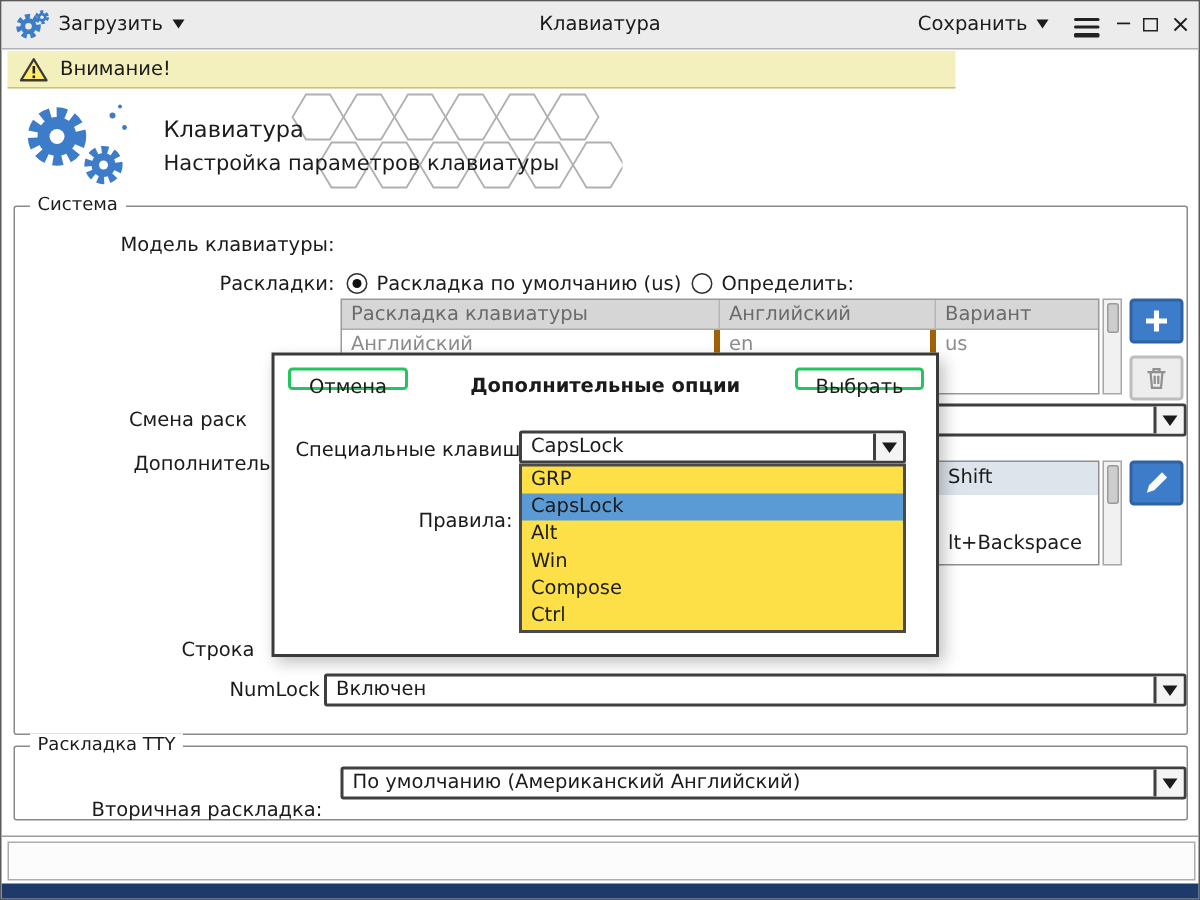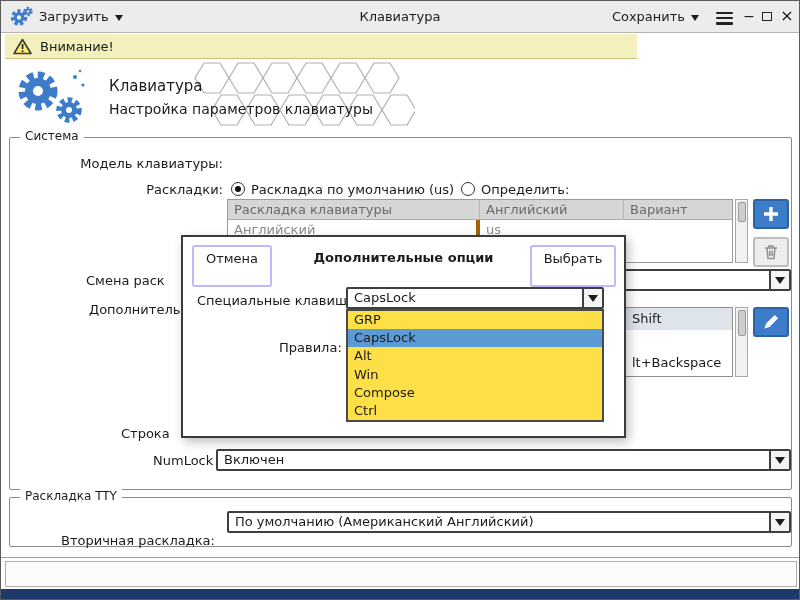--- a/index.html
+++ b/index.html
@@ -53,21 +53,21 @@
   .icon-btn.gray{background:#ededed;border:2px solid #bdbdbd}
 
   
   .hlist{position:absolute;left:226px;top:306px;width:506px;height:70px;border:1.5px solid #8f8f8f;background:#fff;overflow:hidden}
   .hrow{position:relative;height:22px;line-height:22px}
   .hrow.sel{background:#dde4ec}
   .hrow .htext{position:absolute;left:404px;white-space:nowrap}
 
   
   .dialog{position:absolute;left:180px;top:234px;width:445px;height:203px;background:#fff;border:2px solid #3a3a3a;z-index:10;box-shadow:3px 4px 10px rgba(0,0,0,.25)}
-  .dlg-btn{position:absolute;height:42px;background:#fff;border:2px solid #c4b5fd;border-radius:3px;line-height:23px;text-align:center;cursor:pointer}
+  .dlg-btn{position:absolute;height:15px;background:#fff;border:2px solid #22c55e;border-radius:3px;line-height:23px;text-align:center;cursor:pointer}
   .dlg-title{position:absolute;top:13px;left:0;right:0;text-align:center;font-weight:bold}
   .optlist{position:absolute;left:163px;top:72px;width:258px;background:#fde047;border:2px solid #4a4a4a;z-index:11}
   .opt{height:18.2px;line-height:18.2px;padding-left:6px;white-space:nowrap}
   .opt.sel{background:#5b9bd5}
 
   
   .footline{position:absolute;left:0;top:556px;width:800px;border-top:1px solid #9c9c9c}
   .statusbox{position:absolute;left:4px;top:560px;width:792px;height:26px;border:1px solid #adadad;background:#fcfcfc}
   .bottombar{position:absolute;left:0;top:588px;width:800px;height:12px;background:#1d3a6b}
 </style>
@@ -155,20 +155,21 @@
   <div class="lbl" style="left:480px;top:181px">Определить:</div>
 
   <div class="table">
     <div class="thead">
       <div class="th c1">Раскладка клавиатуры</div>
       <div class="th c2">Английский</div>
       <div class="th c3">Вариант</div>
     </div>
     <div class="trow">
       <div class="td c1">Английский</div>
+      <div class="td c2">en</div>
       <div class="td c3">us</div>
     </div>
   </div>
   <div class="sb" style="left:734px;top:198px;height:64px">
     <span class="thumb" style="top:2px;height:20px"></span>
   </div>
   <div class="icon-btn blue" style="left:752px;top:198px">
     <svg width="20" height="20" viewBox="0 0 20 20">
         <path d="M10 3v14M3 10h14" stroke="#fff" stroke-width="3.4"></path>
       </svg>

